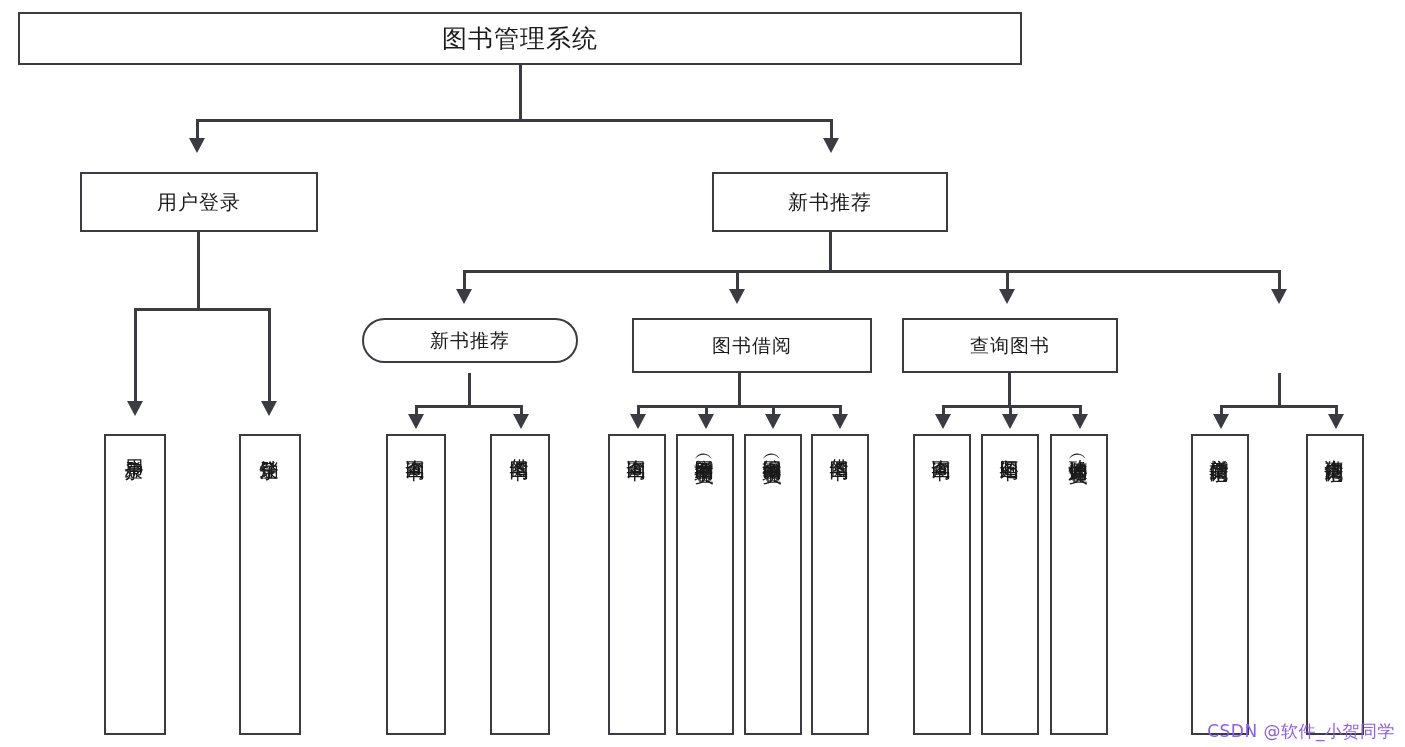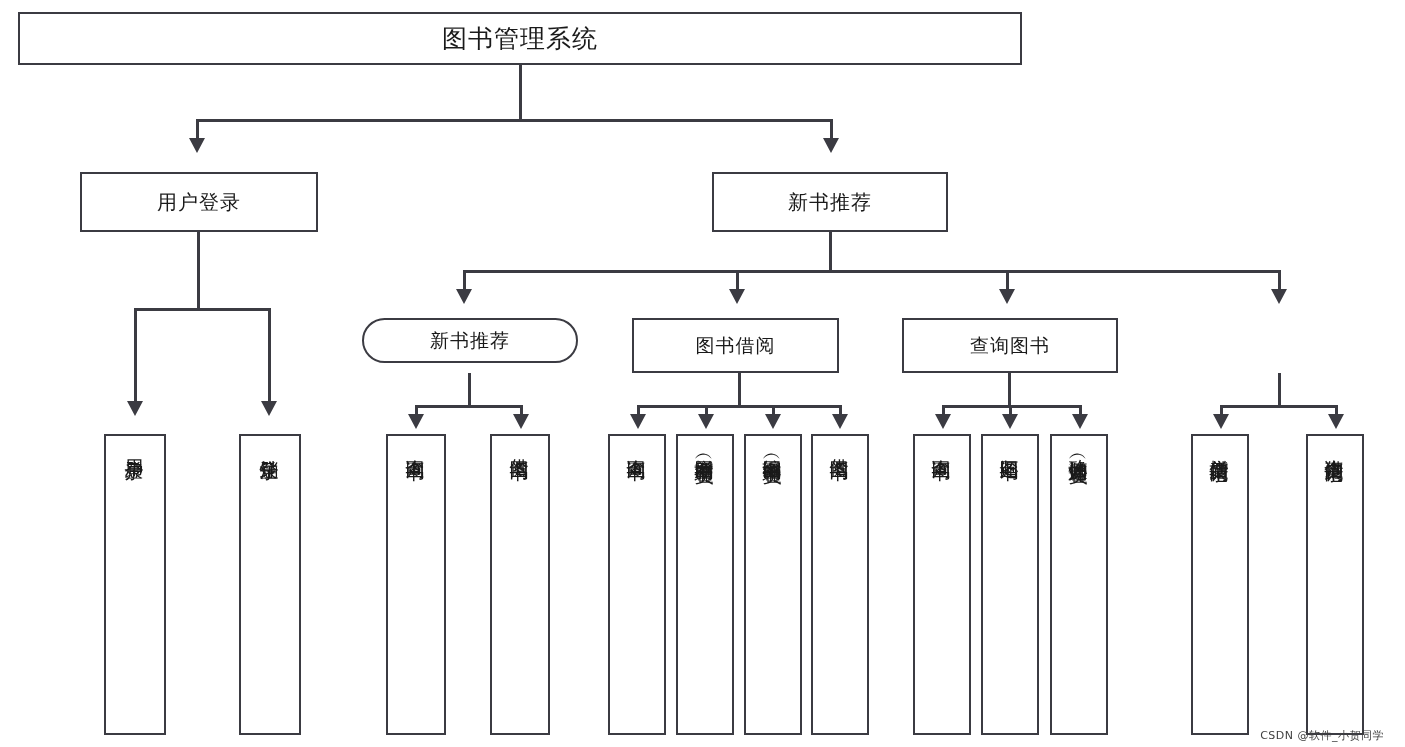--- a/index.html
+++ b/index.html
@@ -65,24 +65,24 @@
   .arrow{
     position:absolute;
     width:0;height:0;
     border-left:8px solid transparent;
     border-right:8px solid transparent;
     border-top:15px solid #3b3b42;
   }
   
   #watermark{
     position:absolute;
-    right:21px;
+    right:10px;
     bottom:4px;
-    font-size:11px;
-    color:#404040;
+    font-size:17px;
+    color:#8b5cf6;
     white-space:nowrap;
     letter-spacing:.5px;
     pointer-events:none;
   }
 </style>
 </head>
 <body>
 
 <div id="canvas">
 
@@ -119,21 +119,21 @@
   <div class="ln v" style="left:1006px;top:270px;height:22px;"></div>
   <div class="ln v" style="left:1278px;top:270px;height:22px;"></div>
   <div class="arrow" style="left:456px;top:289px;"></div>
   <div class="arrow" style="left:729px;top:289px;"></div>
   <div class="arrow" style="left:999px;top:289px;"></div>
   <div class="arrow" style="left:1271px;top:289px;"></div>
 
   <div class="node lvl3" style="left:362px;top:318px;width:216px;height:45px;border-radius:27px;">
     <span class="htext">新书推荐</span>
   </div>
-  <div class="node lvl3" style="left:632px;top:318px;width:207px;height:55px;">
+  <div class="node lvl3" style="left:632px;top:318px;width:240px;height:55px;">
     <span class="htext">图书借阅</span>
   </div>
   <div class="node lvl3" style="left:902px;top:318px;width:216px;height:55px;">
     <span class="htext">查询图书</span>
   </div>
 
   <div class="ln v" style="left:468px;top:373px;height:34px;"></div>
   <div class="ln h" style="left:415px;top:405px;width:108px;"></div>
   <div class="ln v" style="left:415px;top:405px;height:12px;"></div>
   <div class="ln v" style="left:520px;top:405px;height:12px;"></div>

